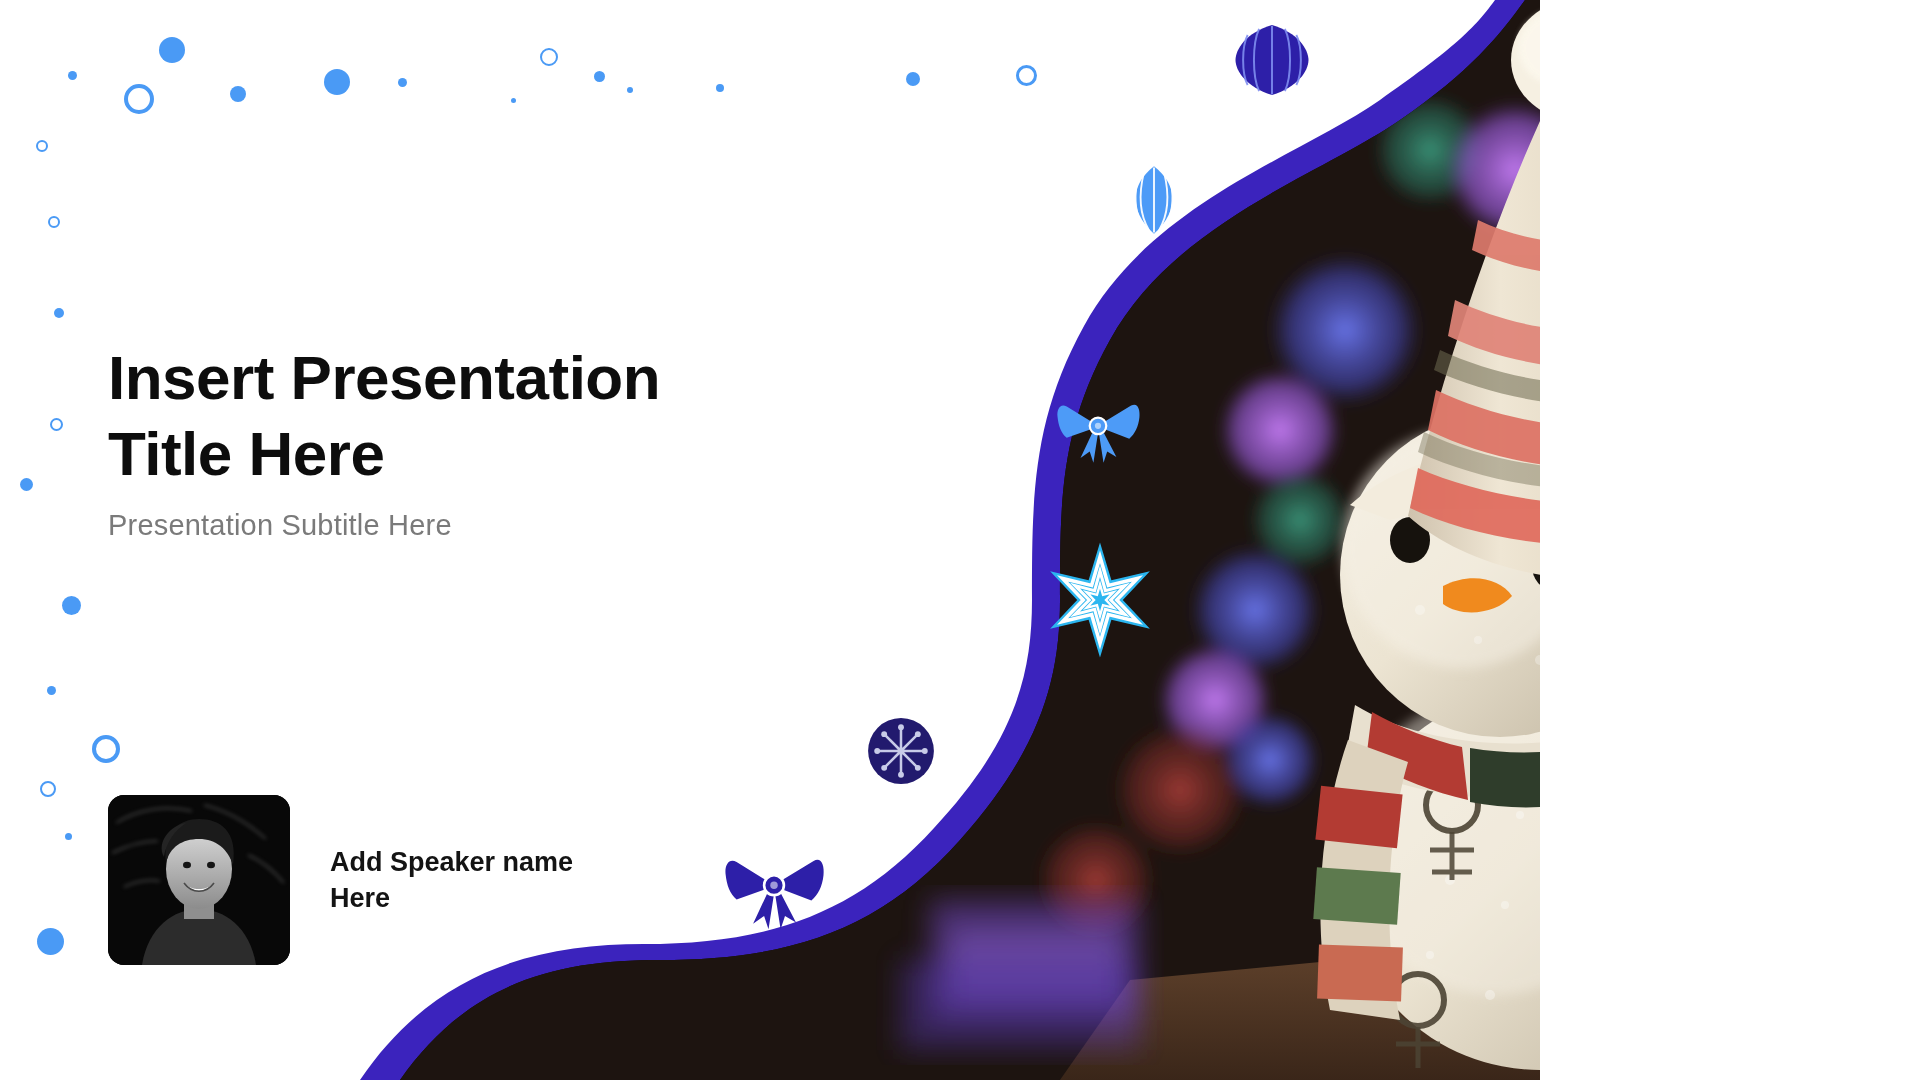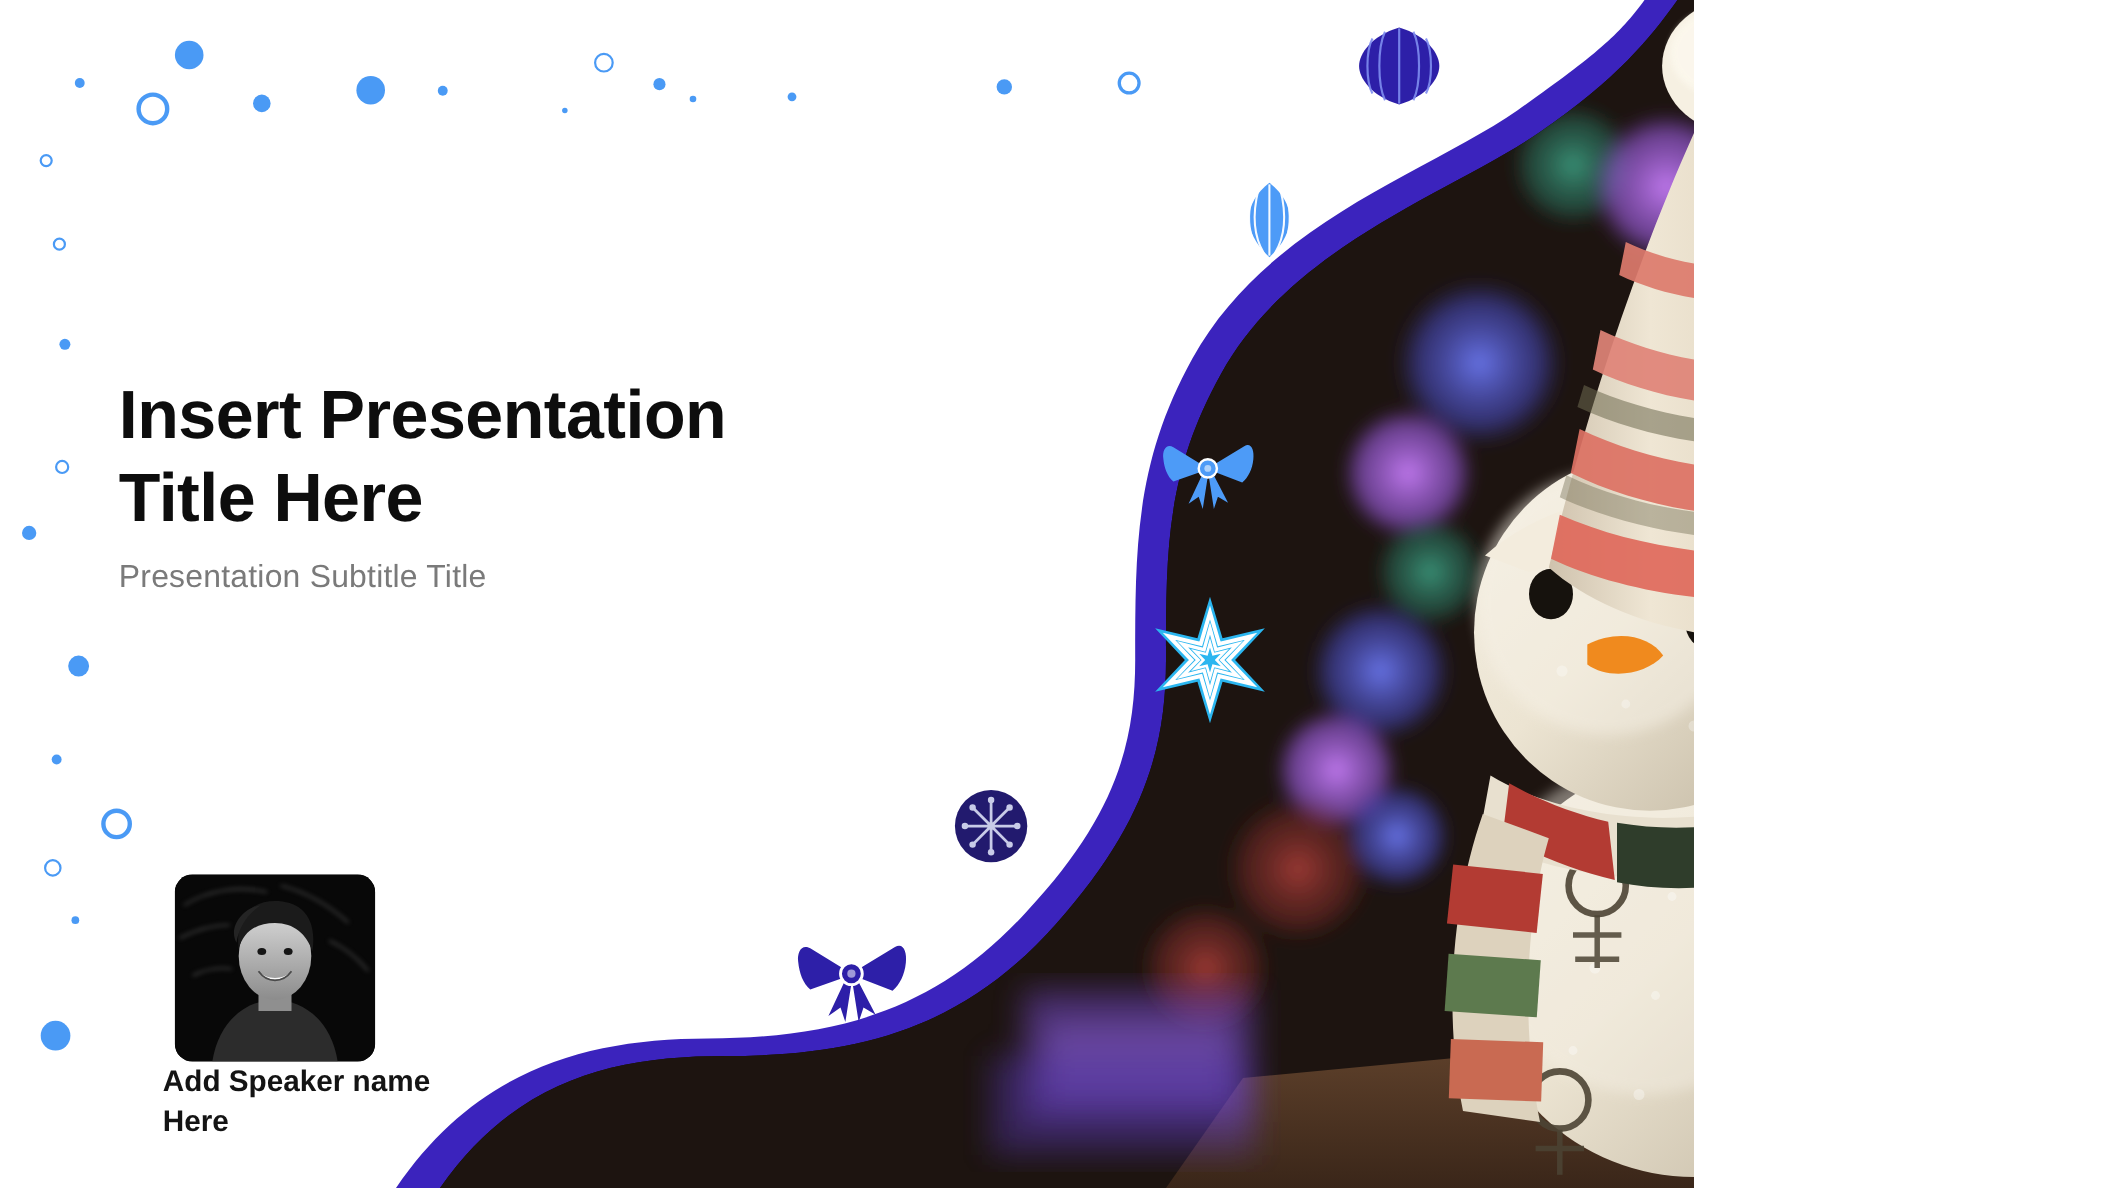--- a/index.html
+++ b/index.html
@@ -75,21 +75,20 @@
   }
 
   
   #speaker-block {
     position: absolute;
     left: 108px;
     top: 795px;
     display: flex;
     align-items: center;
     z-index: 6;
-    flex-direction: column;
   }
   #speaker-avatar {
     width: 182px;
     height: 170px;
     border-radius: 16px;
     overflow: hidden;
     background: #0a0a0a;
     flex: 0 0 auto;
   }
   #speaker-avatar svg { display: block; width: 182px; height: 170px; }
@@ -419,21 +418,21 @@
             <path d="M55,57 L70,86 L60,80 L56,92 L51,60 Z"></path>
           </g>
           <circle cx="50" cy="52" r="9" fill="#2d1fa8" stroke="#ffffff" stroke-width="2.4"></circle>
           <circle cx="50" cy="52" r="3.4" fill="#ffffff" opacity="0.55"></circle>
         </svg></div>
     </div>
 
   <div id="text-block">
     <h1 id="title">Insert Presentation
 Title Here</h1>
-    <p id="subtitle">Presentation Subtitle Title</p>
+    <p id="subtitle">Presentation Subtitle Here</p>
   </div>
 
   <div id="speaker-block">
     <div id="speaker-avatar">
       <svg viewBox="0 0 182 170">
         <defs>
           <linearGradient id="skinG" x1="0" y1="0" x2="0" y2="1">
             <stop offset="0%" stop-color="#d8d8d8"></stop>
             <stop offset="100%" stop-color="#8c8c8c"></stop>
           </linearGradient>

